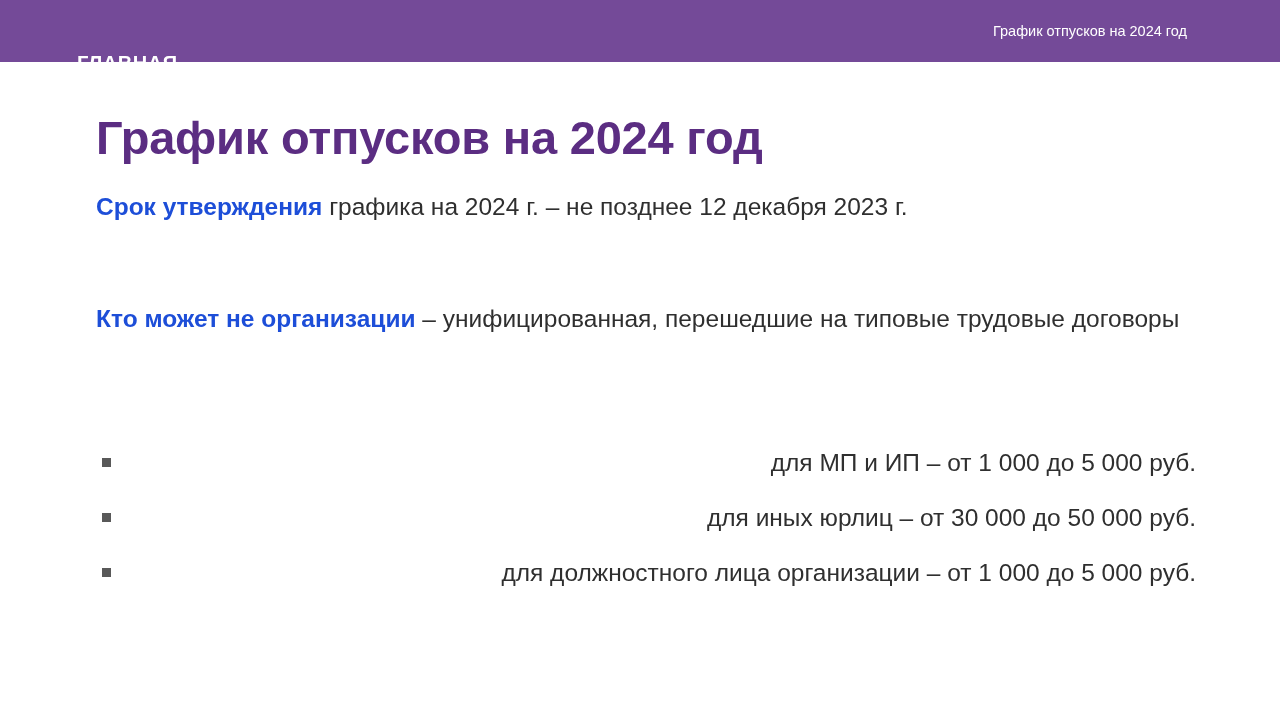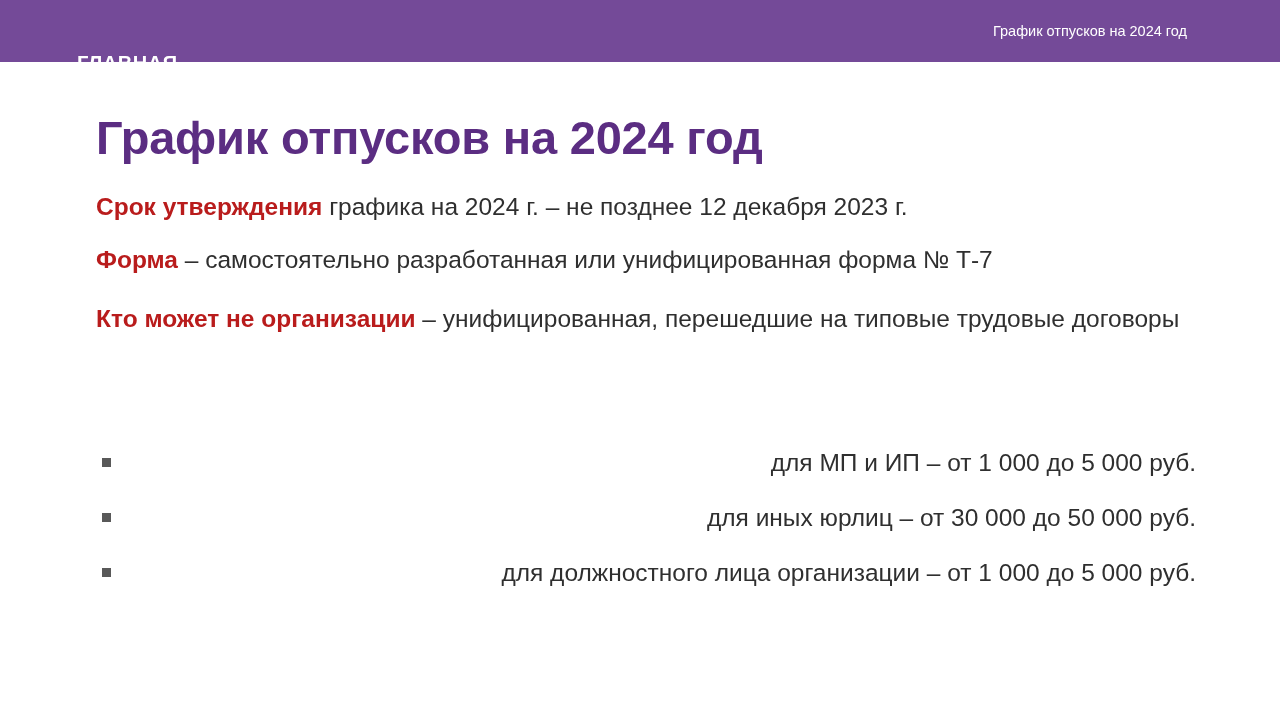--- a/index.html
+++ b/index.html
@@ -71,21 +71,21 @@
     white-space: nowrap;
   }
   .para {
     position: absolute;
     left: 96px;
     width: 1100px;
     font-size: 24.5px;
     color: #2f2f2f;
     line-height: 1.30;
   }
-  .para b { font-weight: bold; color: #b91c1c; }
+  .para b { font-weight: bold; color: #1d4ed8; }
   .p1 { top: 129px; }
   .p2 { top: 182px; }
   .p3 { top: 241px; }
   .p4 { top: 335px; }
 
   .bullets {
     position: absolute;
     left: 96px;
     top: 385px;
     width: 1100px;
@@ -126,23 +126,20 @@
   </div>
 
   <div class="content">
 
     <div class="slide-title">График отпусков на 2024 год</div>
 
     <div class="para p1">
       <b>Срок утверждения</b><span> графика на 2024 г. – не позднее 12 декабря 2023 г.</span>
     </div>
 
-    <div class="para p2">
-      <b>Форма</b><span> – самостоятельно разработанная или унифицированная  форма № Т-7</span>
-    </div>
 
     <div class="para p3">
       <b>Кто может не организации</b><span> – унифицированная, перешедшие на типовые трудовые договоры</span>
     </div>
 
 
     <ul class="bullets">
       <li>
         <span class="marker"></span>
         <span>для МП и ИП – от 1 000 до 5 000 руб.</span>

